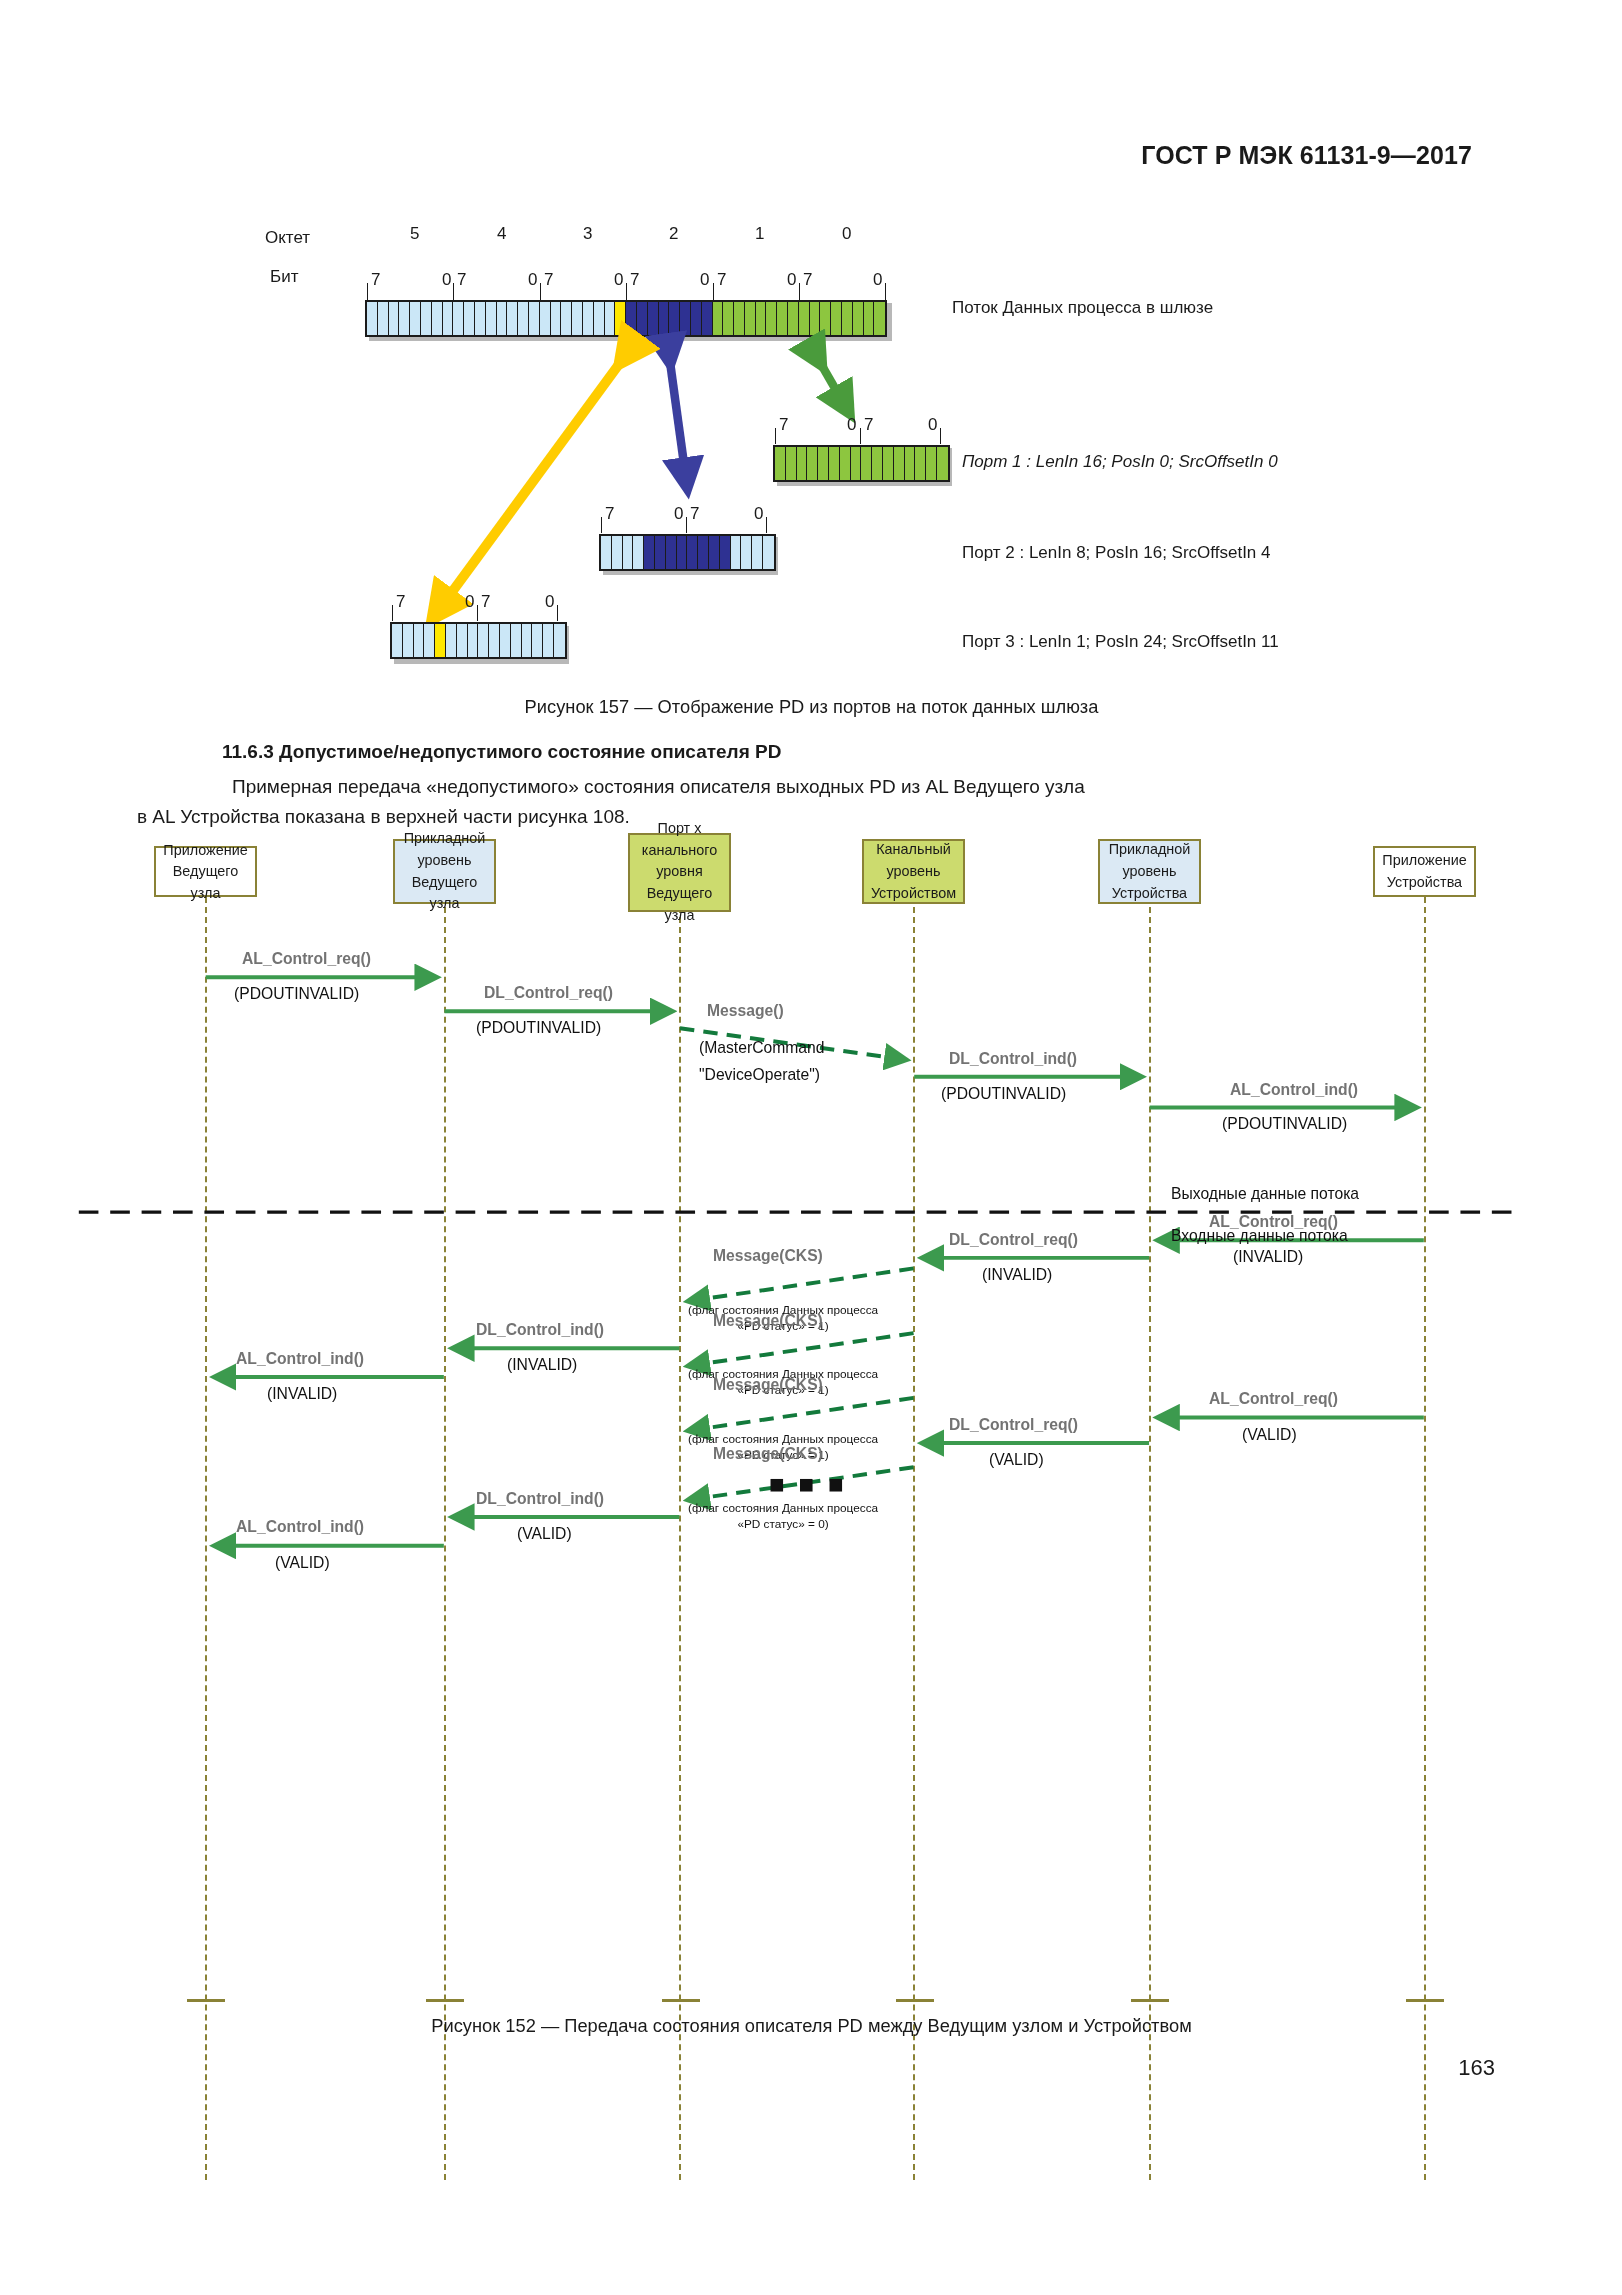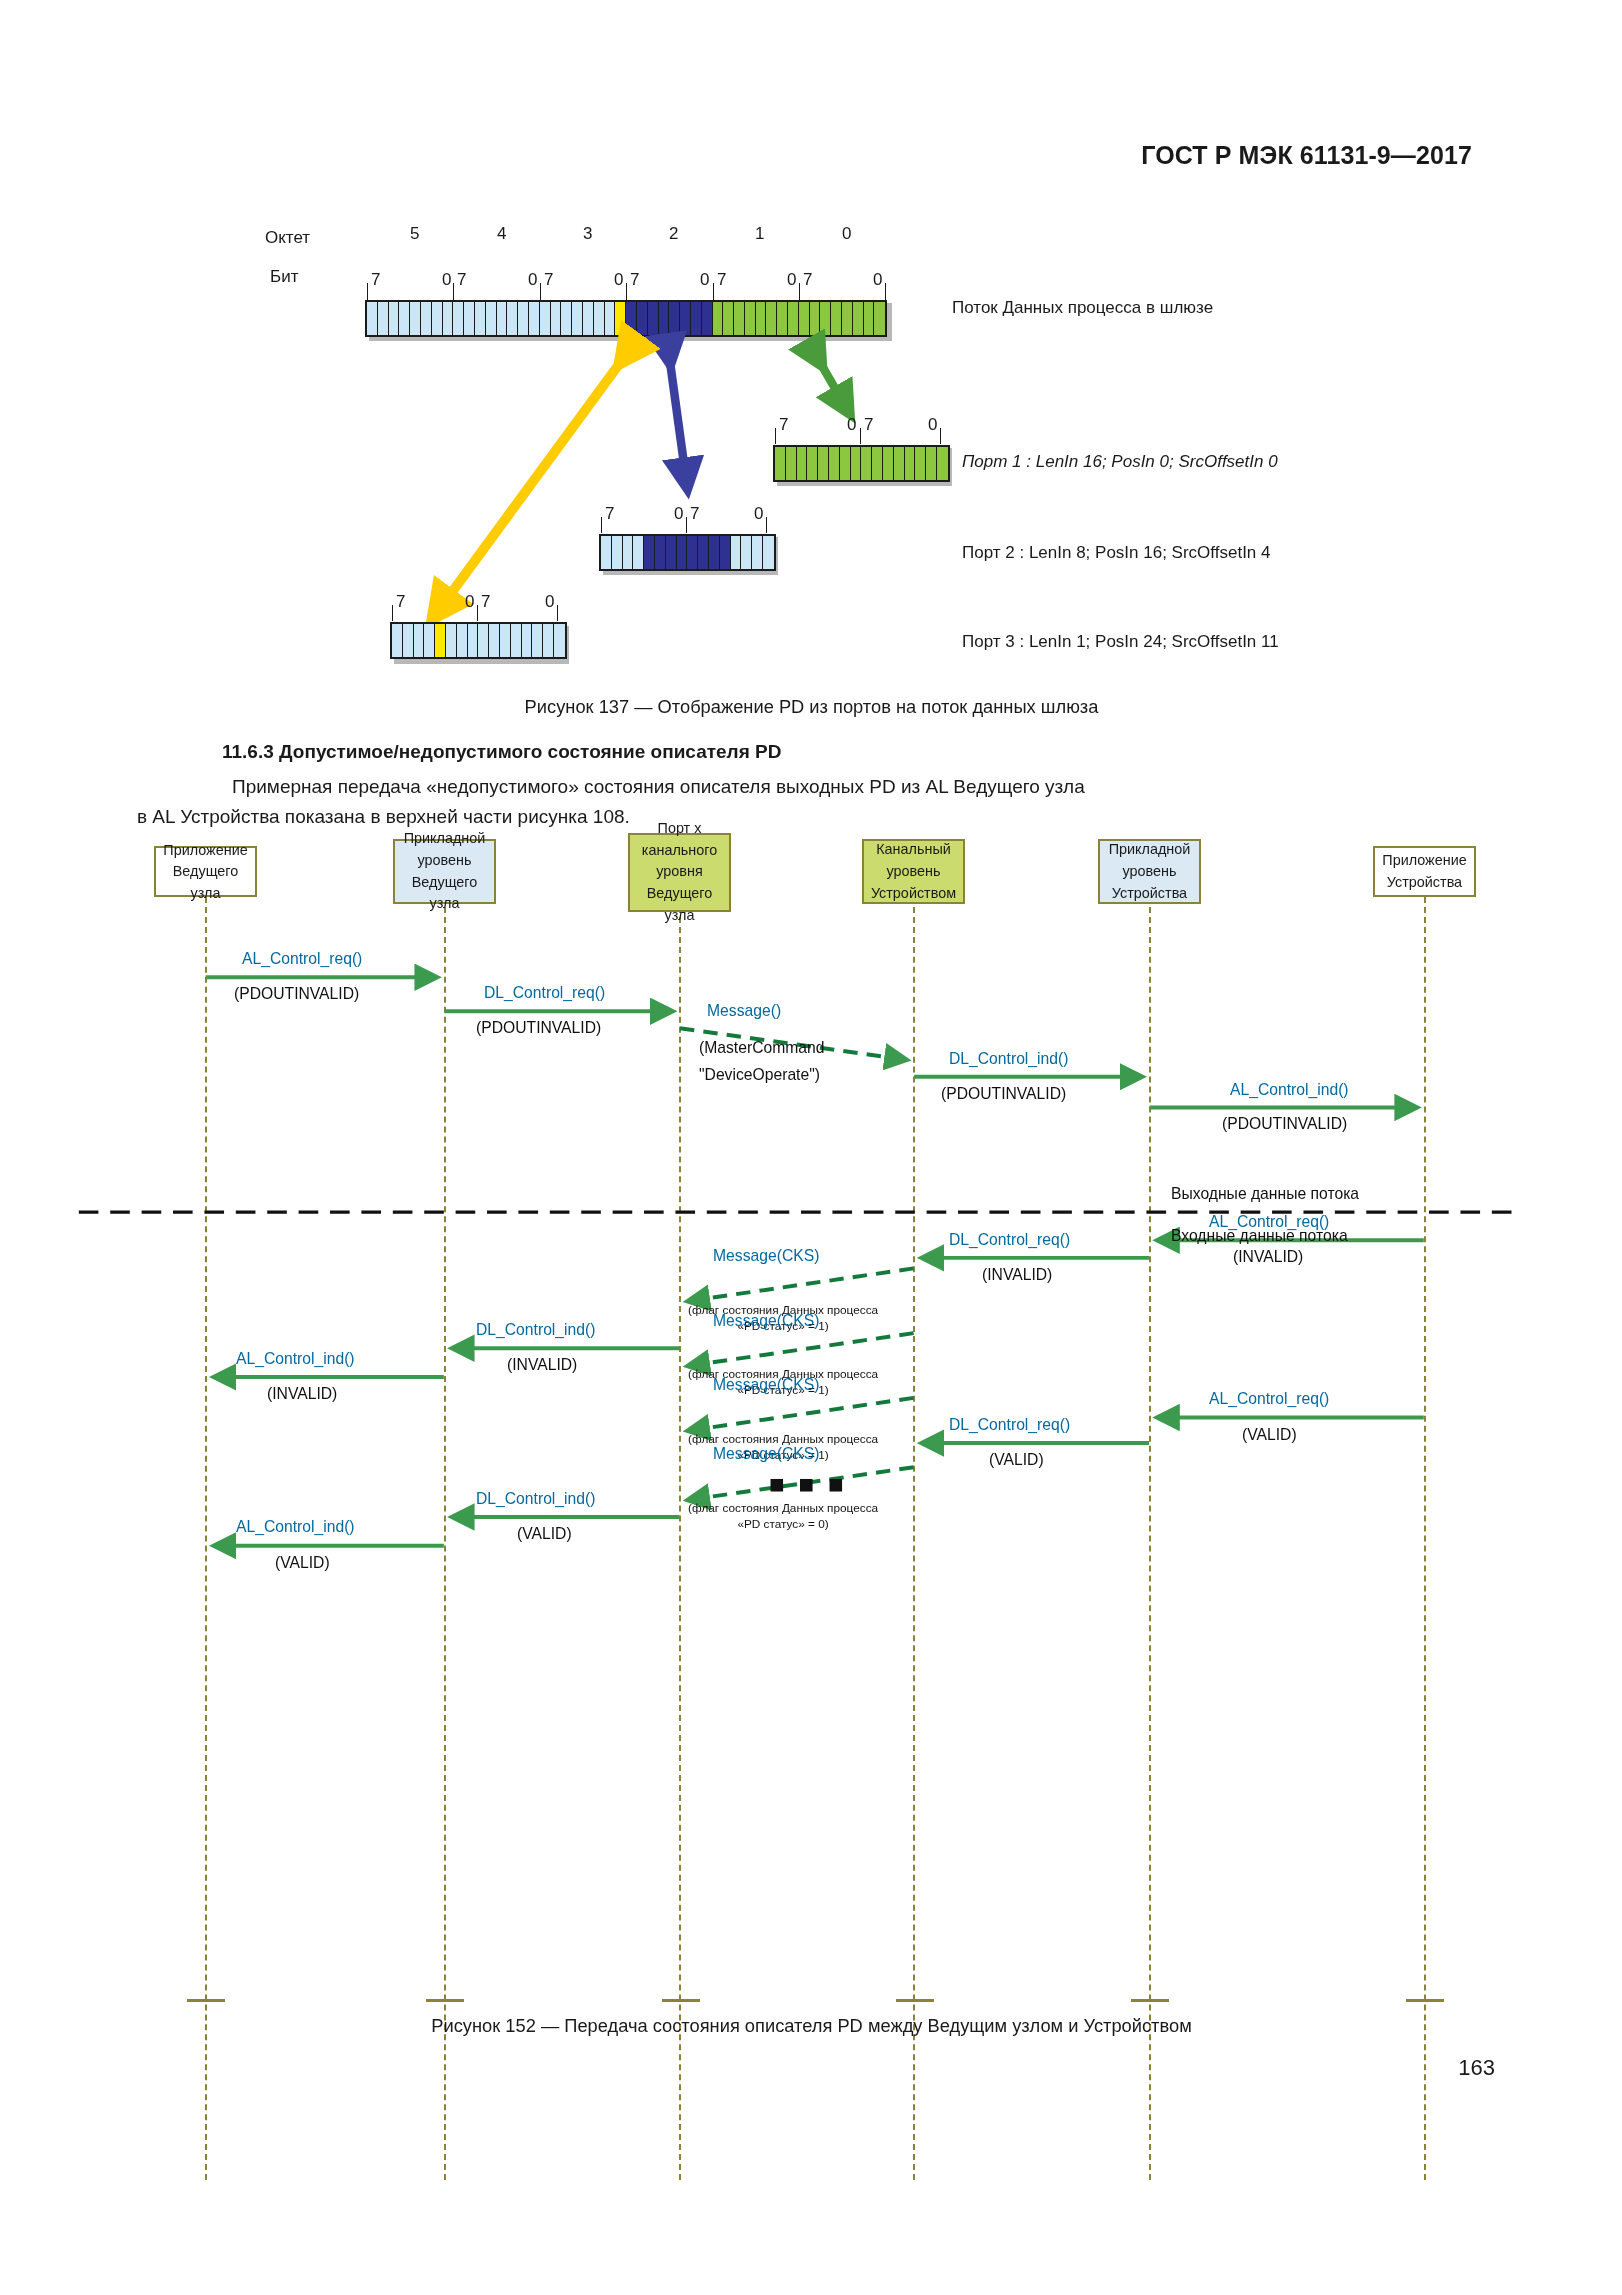--- a/index.html
+++ b/index.html
@@ -23,21 +23,21 @@
   
   #seq{position:absolute;left:0;top:851px;width:1623px;height:1165px;}
   .lifebox{position:absolute;width:103px;border:2px solid #8a8236;box-sizing:border-box;
            display:flex;align-items:center;justify-content:center;text-align:center;
            font-size:14.4px;line-height:1.5;padding:3.9px 2.6px;}
   .lb-white{background:#ffffff;}
   .lb-blue{background:#dbe9f4;}
   .lb-green{background:#ccdb6e;}
   .lifeline{position:absolute;width:2px;border-left:2px dashed #8a8236;}
   .lifebase{position:absolute;height:2.6px;background:#8a8236;}
-  .msglbl{position:absolute;font-size:15.7px;color:#0369a1;white-space:nowrap;}
+  .msglbl{position:absolute;font-size:15.7px;color:#737373;white-space:nowrap;font-weight:bold;}
   .paramlbl{position:absolute;font-size:15.7px;color:#111;white-space:nowrap;}
   .notelbl{position:absolute;font-size:11.8px;color:#111;white-space:nowrap;text-align:center;line-height:1.35;}
   .sep-note{position:absolute;font-size:15.7px;color:#111;white-space:nowrap;}
   .dots{position:absolute;font-size:26px;font-weight:bold;letter-spacing:3.3px;color:#111;}
   svg.layer{position:absolute;left:0;top:0;overflow:visible;}
 </style>
 </head>
 <body>
 
 <div class="abs hdr">ГОСТ Р МЭК 61131-9—2017</div>
@@ -230,21 +230,21 @@
       <div class="bit" style="background: rgb(203, 231, 247); width: 10.8px;"></div>
       <div class="bit" style="background: rgb(203, 231, 247); width: 10.8px;"></div>
       <div class="bit" style="background: rgb(203, 231, 247); width: 10.8px;"></div>
       <div class="bit" style="background: rgb(203, 231, 247); width: 10.8px;"></div>
       <div class="bit" style="background: rgb(203, 231, 247); width: 10.8px;"></div>
       <div class="bit" style="background: rgb(203, 231, 247); width: 10.8px;"></div>
     </div>
   <div class="abs lbl" style="left:962px;top:632px;">Порт 3 :  LenIn 1; PosIn 24; SrcOffsetIn 11</div>
 </div>
 
-<div class="abs fig-cap" style="left:0;top:696px;">Рисунок 137 — Отображение PD из портов на поток данных шлюза</div>
+<div class="abs fig-cap" style="left:0;top:696px;">Рисунок 157 — Отображение PD из портов на поток данных шлюза</div>
 
 <div class="abs sec-h" style="left:222px;top:741px;">11.6.3 Допустимое/недопустимого состояние описателя PD</div>
 <div class="abs body-p" style="left:232px;top:774px;">Примерная передача «недопустимого» состояния описателя выходных PD из AL Ведущего узла</div>
 <div class="abs body-p" style="left:137px;top:804px;">в AL Устройства показана в верхней части рисунка 108.</div>
 
 <div id="seq">
 
   <div class="lifeline" style="left:205px;top:46px;height:1283px;"></div>
   <div class="lifeline" style="left:444px;top:46px;height:1283px;"></div>
   <div class="lifeline" style="left:679px;top:46px;height:1283px;"></div>

